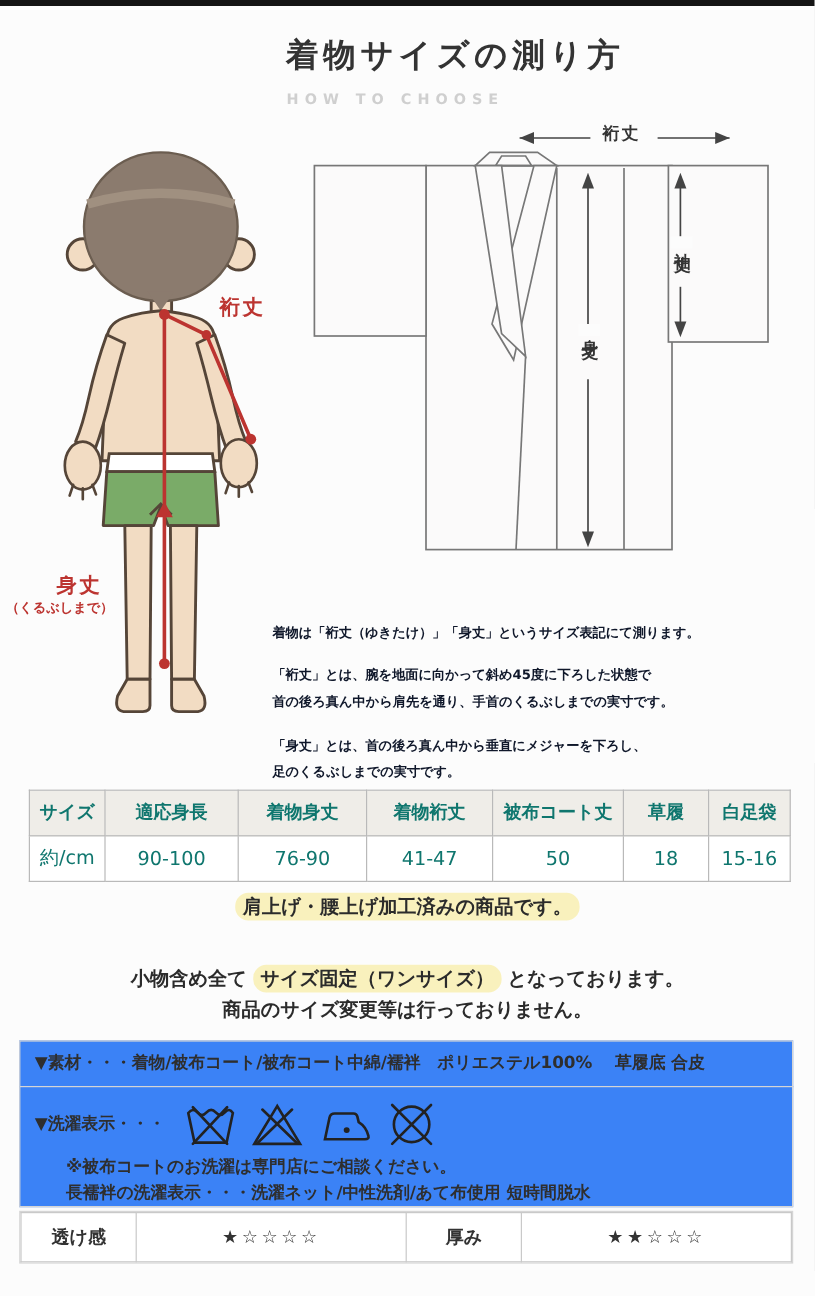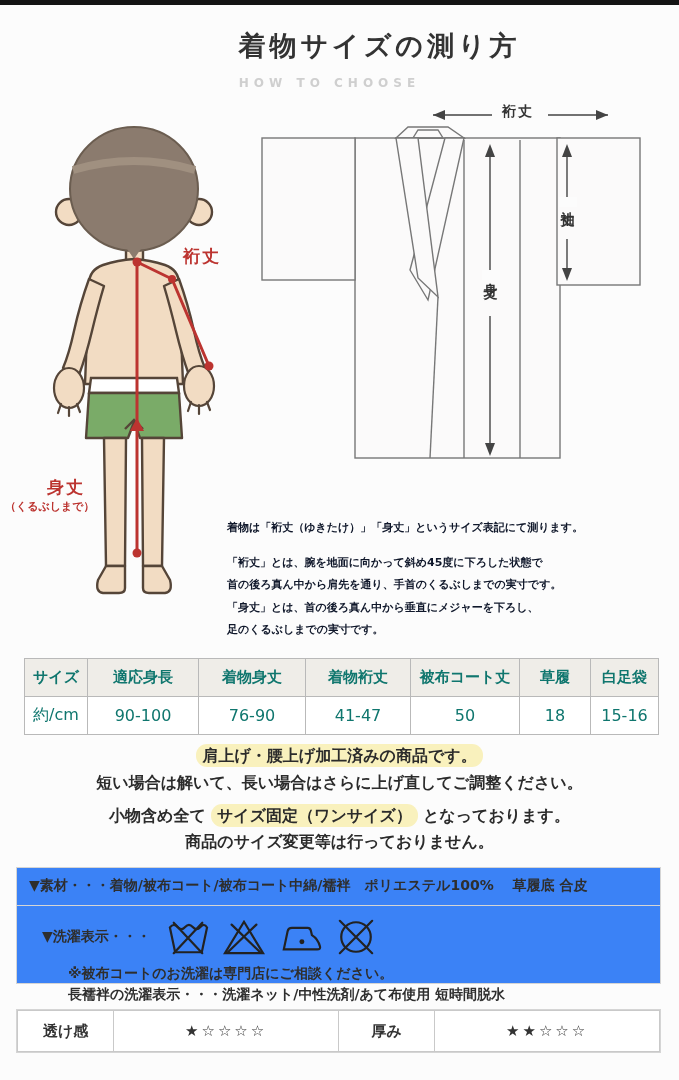--- a/index.html
+++ b/index.html
@@ -16,34 +16,34 @@
   .boy-mitake{left:47px;top:476px;font-size:17px;letter-spacing:2px;}
   .boy-mitake-note{left:5px;top:499px;font-size:11px;}
   .kimono-label{font-size:14px;font-weight:bold;color:#333;background:#fcfcfc;}
   .k-yukitake{left:493px;top:103px;width:50px;text-align:center;letter-spacing:2px;}
   .k-vertical{writing-mode:vertical-rl;letter-spacing:3px;padding:2px 0;}
   .k-mitake{left:482px;top:270px;}
   .k-sodetake{left:559px;top:197px;}
   .para{left:227px;width:445px;font-size:11px;line-height:22px;color:#0f172a;margin-top:45px;}
   .para.b{font-weight:bold;}
   .para.sb{font-weight:600;}
-  .p1{top:472px;} .p2{top:507px;} .p3{top:552px;}
+  .p1{top:472px;} .p2{top:507px;} .p3{top:566px;}
   table.size{left:24px;top:658px;position:absolute;border-collapse:collapse;background:#fff;}
   table.size td,table.size th{border:1px solid #b9b9b9;height:37px;text-align:center;
         font-size:15px;color:#0f766e;padding:0 2px;}
   table.size th{background:#efede8;font-weight:bold;}
   table.size td{font-size:16px;}
   .note{left:0;width:679px;text-align:center;font-size:16px;color:#2b2b2b;}
   .n1{top:746px;} .n2{top:773px;} .n3{top:806px;} .n4{top:832px;}
   .hl{background:#f9f1bd;padding:2px 6px;font-weight:bold;border-radius:11px;}
   .n2,.n4{font-weight:600;}
   .n3 .plain{font-weight:600;}
   .box{left:16px;width:645px;border:1px solid #d5d5d5;background:#3b82f6;box-sizing:border-box;}
   .box1{top:867px;height:39px;padding:9px 12px;font-size:14px;font-weight:bold;}
-  .box2{top:905px;height:79px;padding:5px 25px;}
+  .box2{top:905px;height:101px;padding:5px 12px;}
   .wash-row{display:flex;align-items:center;height:52px;}
   .wash-label{font-size:14px;font-weight:bold;margin-right:14px;}
   .wash-icons{display:flex;gap:10px;align-items:center;}
   .wash-note{margin-left:26px;font-size:14px;font-weight:bold;line-height:21px;}
   .box3{top:1009px;padding:0;}
   .tex-head{padding:7px 10px 5px 6px;font-size:15px;font-weight:bold;}
   table.tex{width:100%;border-collapse:collapse;background:#fff;}
   table.tex td{border:1px solid #c9c9c9;height:38px;text-align:center;font-size:15px;color:#333;}
   table.tex td.lab{width:15%;font-weight:bold;}
   table.tex td.stars{width:35%;letter-spacing:3px;}
@@ -191,21 +191,20 @@
       <td>50</td>
       <td>18</td>
       <td>15-16</td>
     </tr>
   </tbody>
     </table>
 
   <div class="abs note n1">
     <span class="hl">肩上げ・腰上げ加工済みの商品です。</span>
   </div>
-  <div class="abs note n2">短い場合は解いて、長い場合はさらに上げ直してご調整ください。</div>
   <div class="abs note n3">
     <span class="plain">小物含め全て</span>
     <span class="hl">サイズ固定（ワンサイズ）</span>
     <span class="plain">となっております。</span>
   </div>
   <div class="abs note n4">商品のサイズ変更等は行っておりません。</div>
 
   <div class="abs box box1">
     <span class="marker">▼</span><span>素材・・・着物/被布コート/被布コート中綿/襦袢　ポリエステル100%　 草履底 合皮</span>
   </div>

